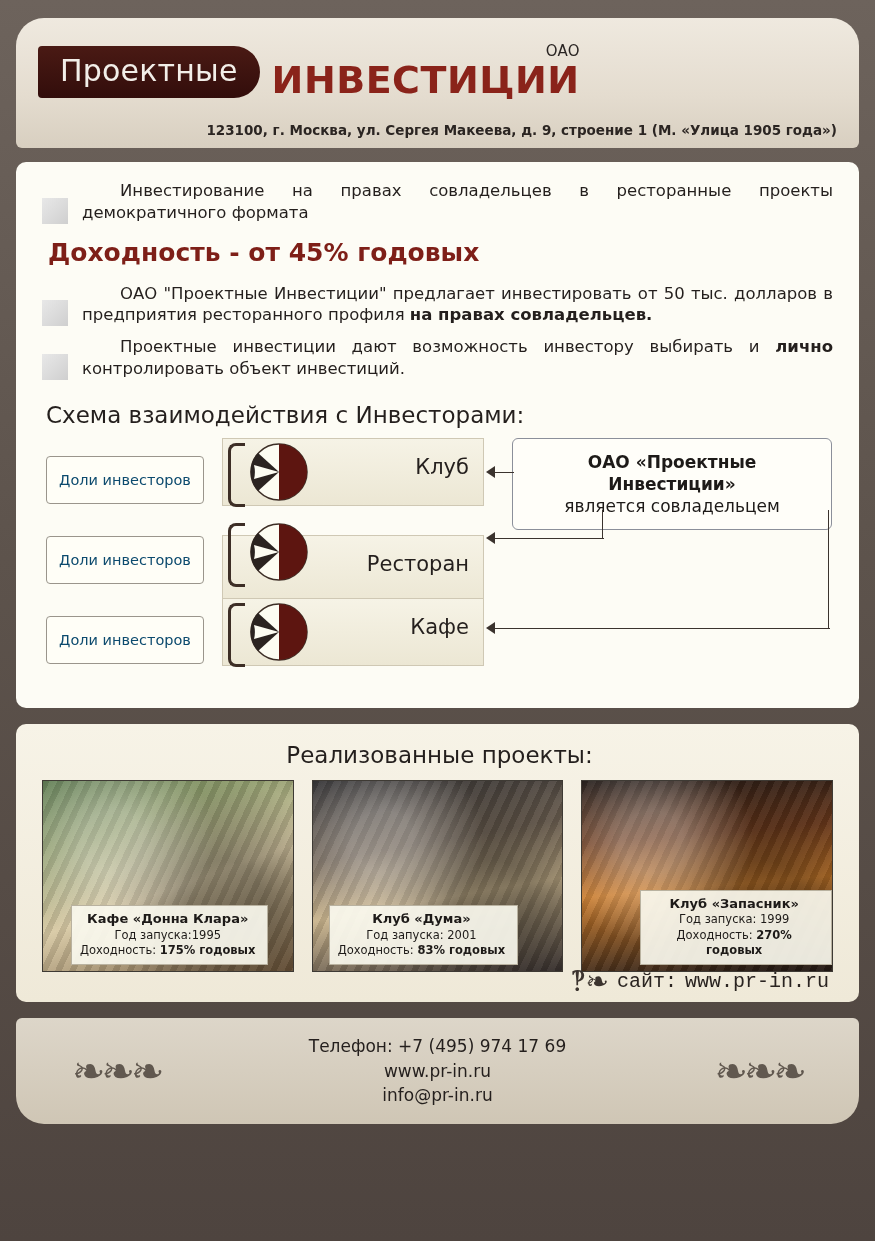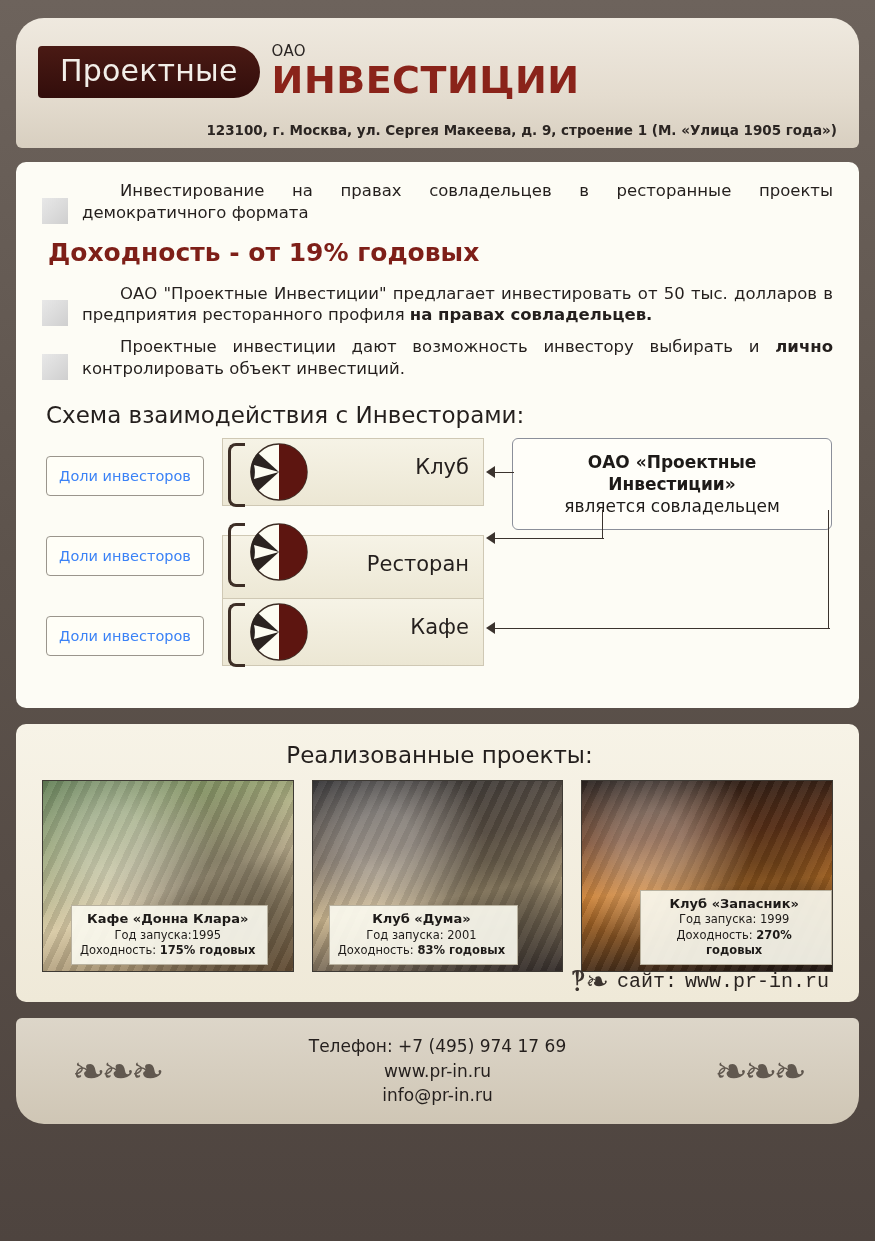--- a/index.html
+++ b/index.html
@@ -54,20 +54,21 @@
   .logo-right {
     margin-left: 12px;
     margin-top: 10px;
   }
   .logo-sup {
     font-size: 15px;
     color: #2a2523;
     font-family: "DejaVu Sans", sans-serif;
     line-height: 1;
     margin-bottom: 2px;
+    text-align: right;
   }
   .logo-main {
     font-size: 38px;
     font-weight: bold;
     color: #8a231a;
     font-family: "DejaVu Sans", sans-serif;
     line-height: 1;
     letter-spacing: .5px;
   }
   .address {
@@ -149,27 +150,27 @@
     right: 14px;
     top: 16px;
     font-size: 21px;
     color: #241f1d;
     font-family: "DejaVu Sans", sans-serif;
   }
   .share-box {
     position: absolute;
     left: 4px;
     width: 158px;
-    height: 40px;
+    height: 48px;
     border: 1px solid #9a958c;
     border-radius: 4px;
     background: #fffef7;
     box-sizing: border-box;
     font-size: 14.5px;
-    color: #3b82f6;
+    color: #0c4a6e;
     font-family: "DejaVu Sans", sans-serif;
     display: flex;
     align-items: center;
     justify-content: center;
   }
   .brace {
     position: absolute;
     left: 186px;
     width: 14px;
     height: 58px;
@@ -341,21 +342,21 @@
     <div class="address">123100, г. Москва, ул. Сергея Макеева, д. 9, строение 1 (М. «Улица 1905 года»)</div>
   </div>
 
   <div class="main-block">
 
     <div class="bullet-row">
       <div class="bullet-sq"></div>
       <div class="bullet-text">Инвестирование на правах совладельцев в ресторанные проекты демократичного формата</div>
     </div>
 
-    <div class="headline">Доходность - от 19% годовых</div>
+    <div class="headline">Доходность - от 45% годовых</div>
 
     <div class="bullet-row">
       <div class="bullet-sq"></div>
       <div class="bullet-text j"><span>ОАО "Проектные Инвестиции" предлагает инвестировать  от 50 тыс. долларов в предприятия ресторанного профиля </span><b>на правах совладельцев.</b></div>
     </div>
 
     <div class="bullet-row">
       <div class="bullet-sq"></div>
       <div class="bullet-text j"><span>Проектные инвестиции дают  возможность инвестору выбирать и </span><b>лично</b><span> контролировать объект инвестиций.</span></div>
     </div>

